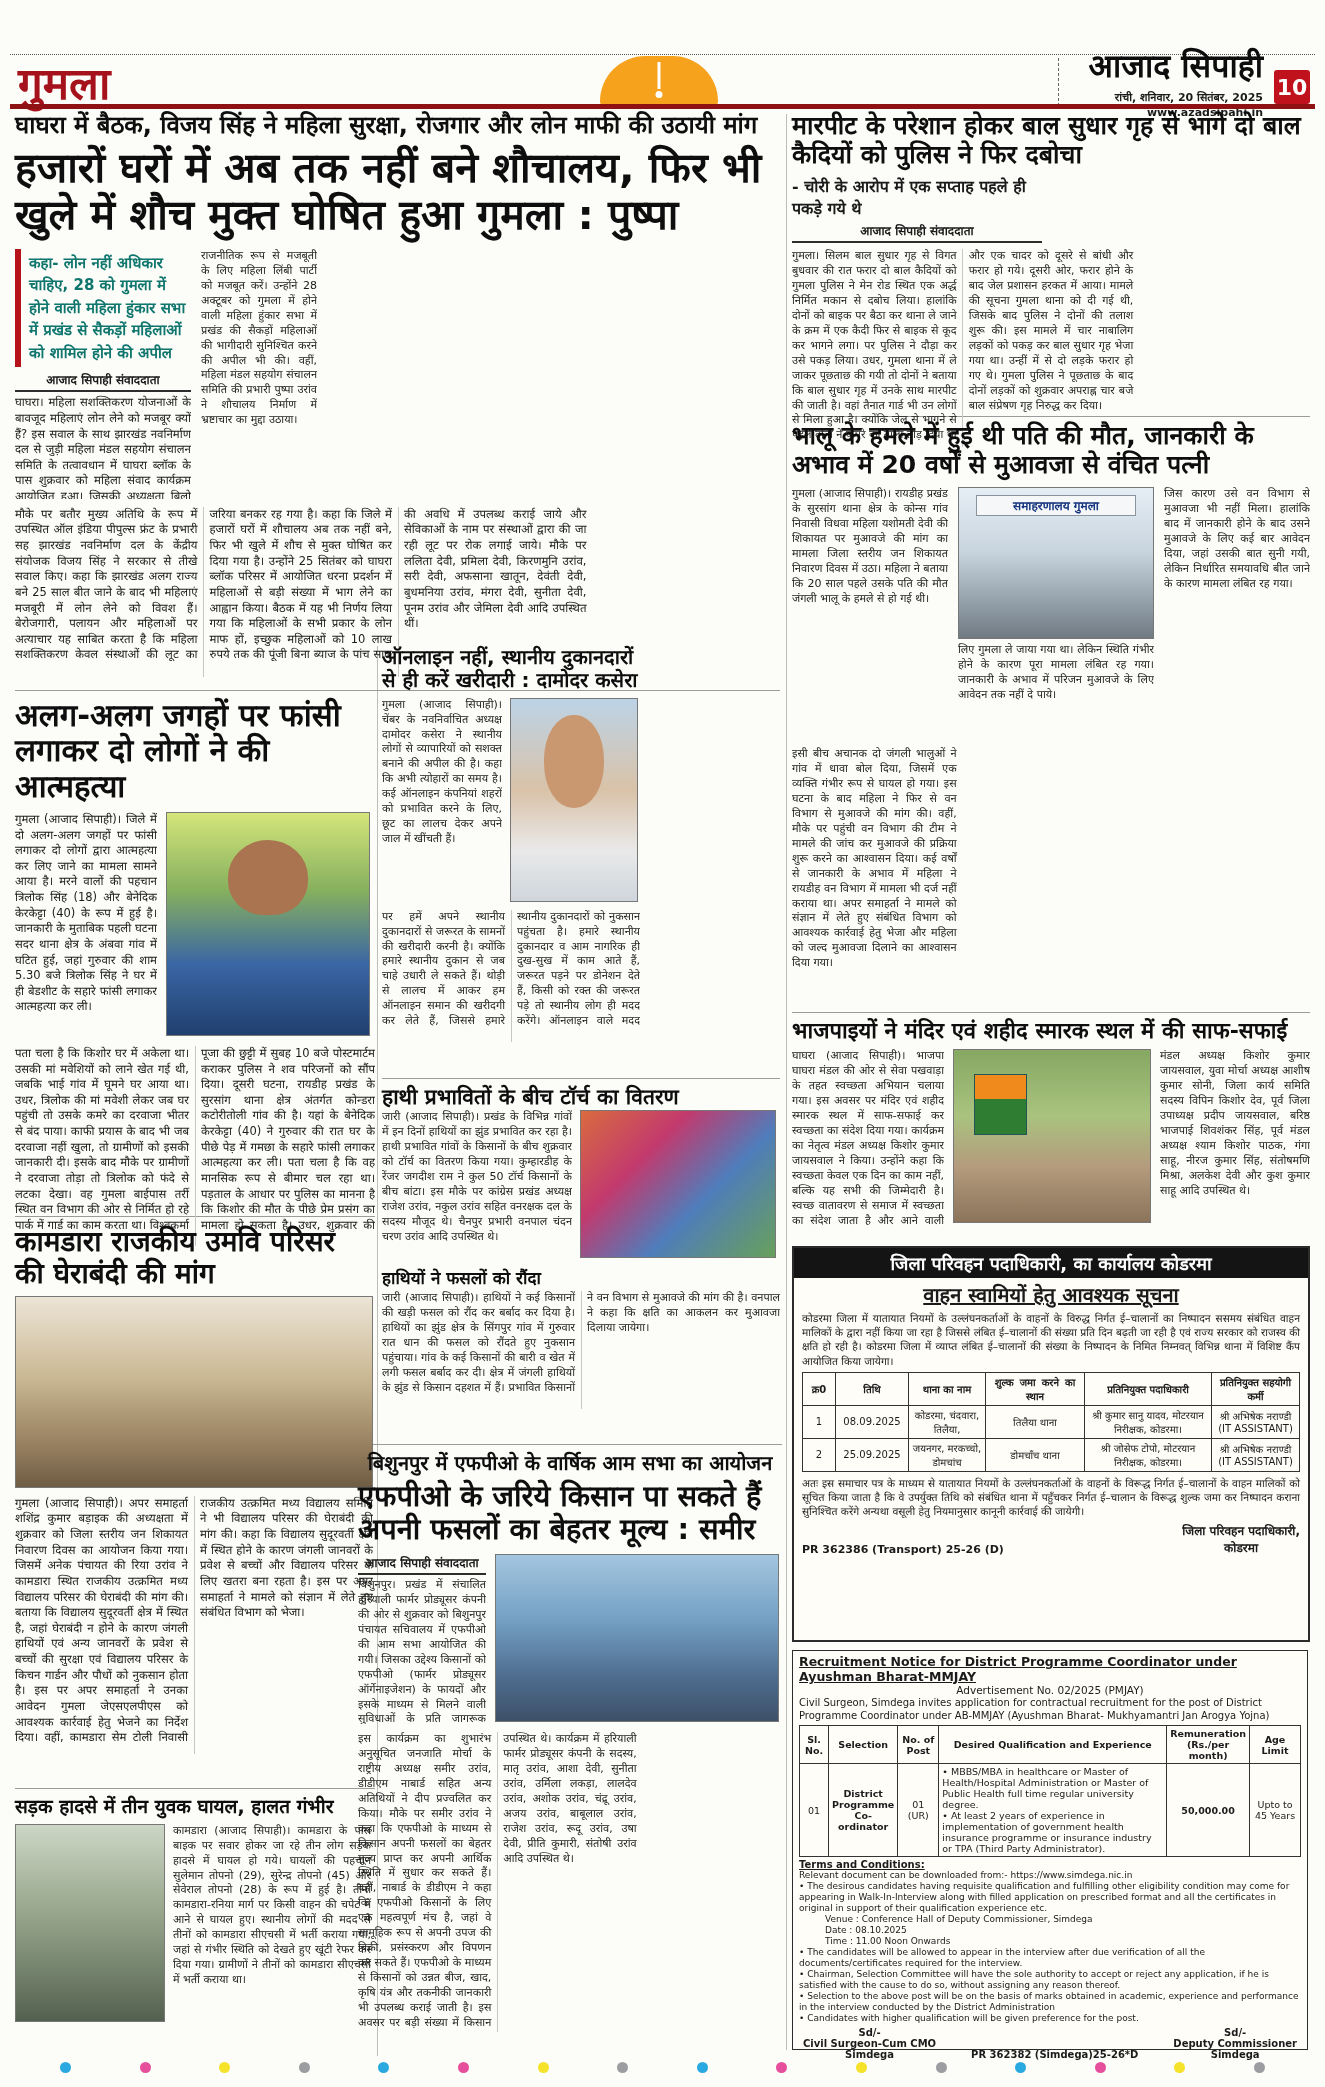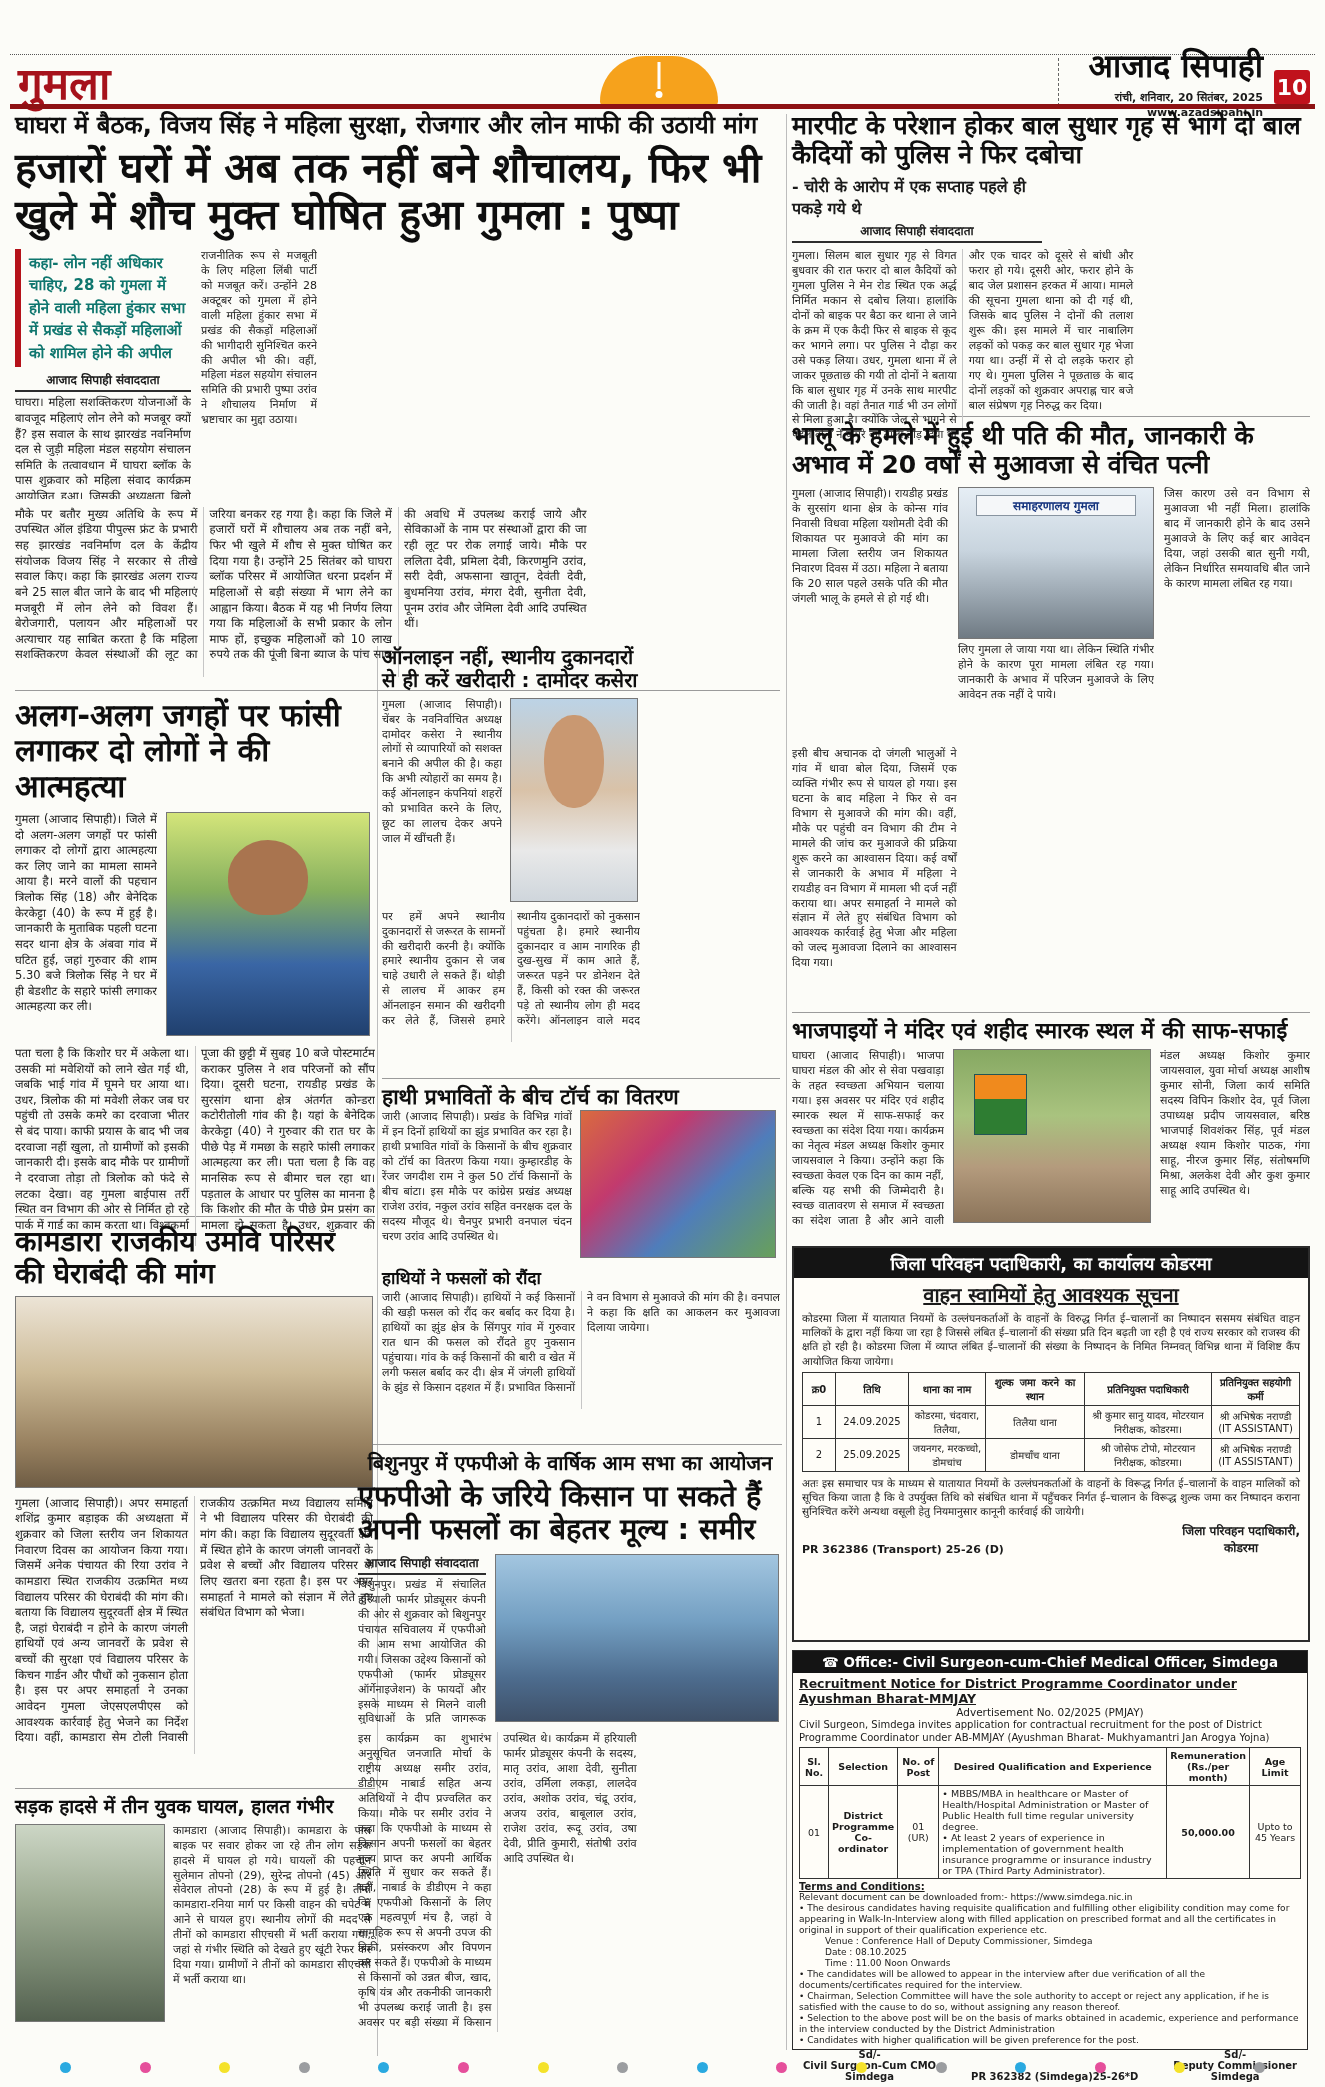--- a/index.html
+++ b/index.html
@@ -191,21 +191,21 @@
             <tr>
           <th style="width:26px;">क्र0</th>
           <th style="width:66px;">तिथि</th>
           <th style="width:70px;">थाना का नाम</th>
           <th style="width:92px;font-family:Liberation Mono, monospace;">शुल्क जमा करने का स्थान</th>
           <th style="width:120px;">प्रतिनियुक्त पदाधिकारी</th>
           <th>प्रतिनियुक्त सहयोगी कर्मी</th>
         </tr>
         <tr>
           <td>1</td>
-          <td>24.09.2025</td>
+          <td>08.09.2025</td>
           <td>कोडरमा, चंदवारा, तिलैया,</td>
           <td>तिलैया थाना</td>
           <td>श्री कुमार सानु यादव, मोटरयान निरीक्षक, कोडरमा।</td>
           <td>श्री अभिषेक नराण्डी (IT ASSISTANT)</td>
         </tr>
         <tr>
           <td>2</td>
           <td>25.09.2025</td>
           <td>जयनगर, मरकच्चो, डोमचांच</td>
           <td>डोमचाँच थाना</td>
@@ -219,23 +219,20 @@
     <div style="display:flex;justify-content:space-between;align-items:flex-end;padding:4px 8px 4px;">
       <div style="font-size:11px;font-weight:700;">PR 362386 (Transport) 25-26 (D)</div>
       <div style="text-align:center;font-size:12px;font-weight:800;">
         <div>जिला परिवहन पदाधिकारी,</div>
         <div>कोडरमा</div>
       </div>
     </div>
   </div>
 
   <div class="abs noticebox" style="left:792px;top:1650px;width:514px;height:398px;border-width:1.5px;">
-    <div class="nb-title" style="font-size:13.5px;padding:3px 0;">
-      <span>☎ </span><span>Office:- Civil Surgeon-cum-Chief Medical Officer, Simdega</span>
-    </div>
     <div style="font-size:12.5px;font-weight:800;text-decoration:underline;padding:3px 6px 0;">Recruitment Notice for District Programme Coordinator under Ayushman Bharat-MMJAY</div>
     <div style="font-size:10.5px;text-align:center;">Advertisement No. 02/2025 (PMJAY)</div>
     <div style="font-size:10px;line-height:1.25;padding:1px 6px 0;">Civil Surgeon, Simdega invites application for contractual recruitment for the post of District Programme Coordinator under AB-MMJAY (Ayushman Bharat- Mukhyamantri Jan Arogya Yojna)</div>
     <div style="padding:3px 6px 0;">
       <table class="ntab" style="font-size:9.5px;">
         <tbody>
             <tr>
           <th style="width:22px;">Sl. No.</th>
           <th style="width:62px;">Selection</th>
           <th style="width:34px;">No. of Post</th>

